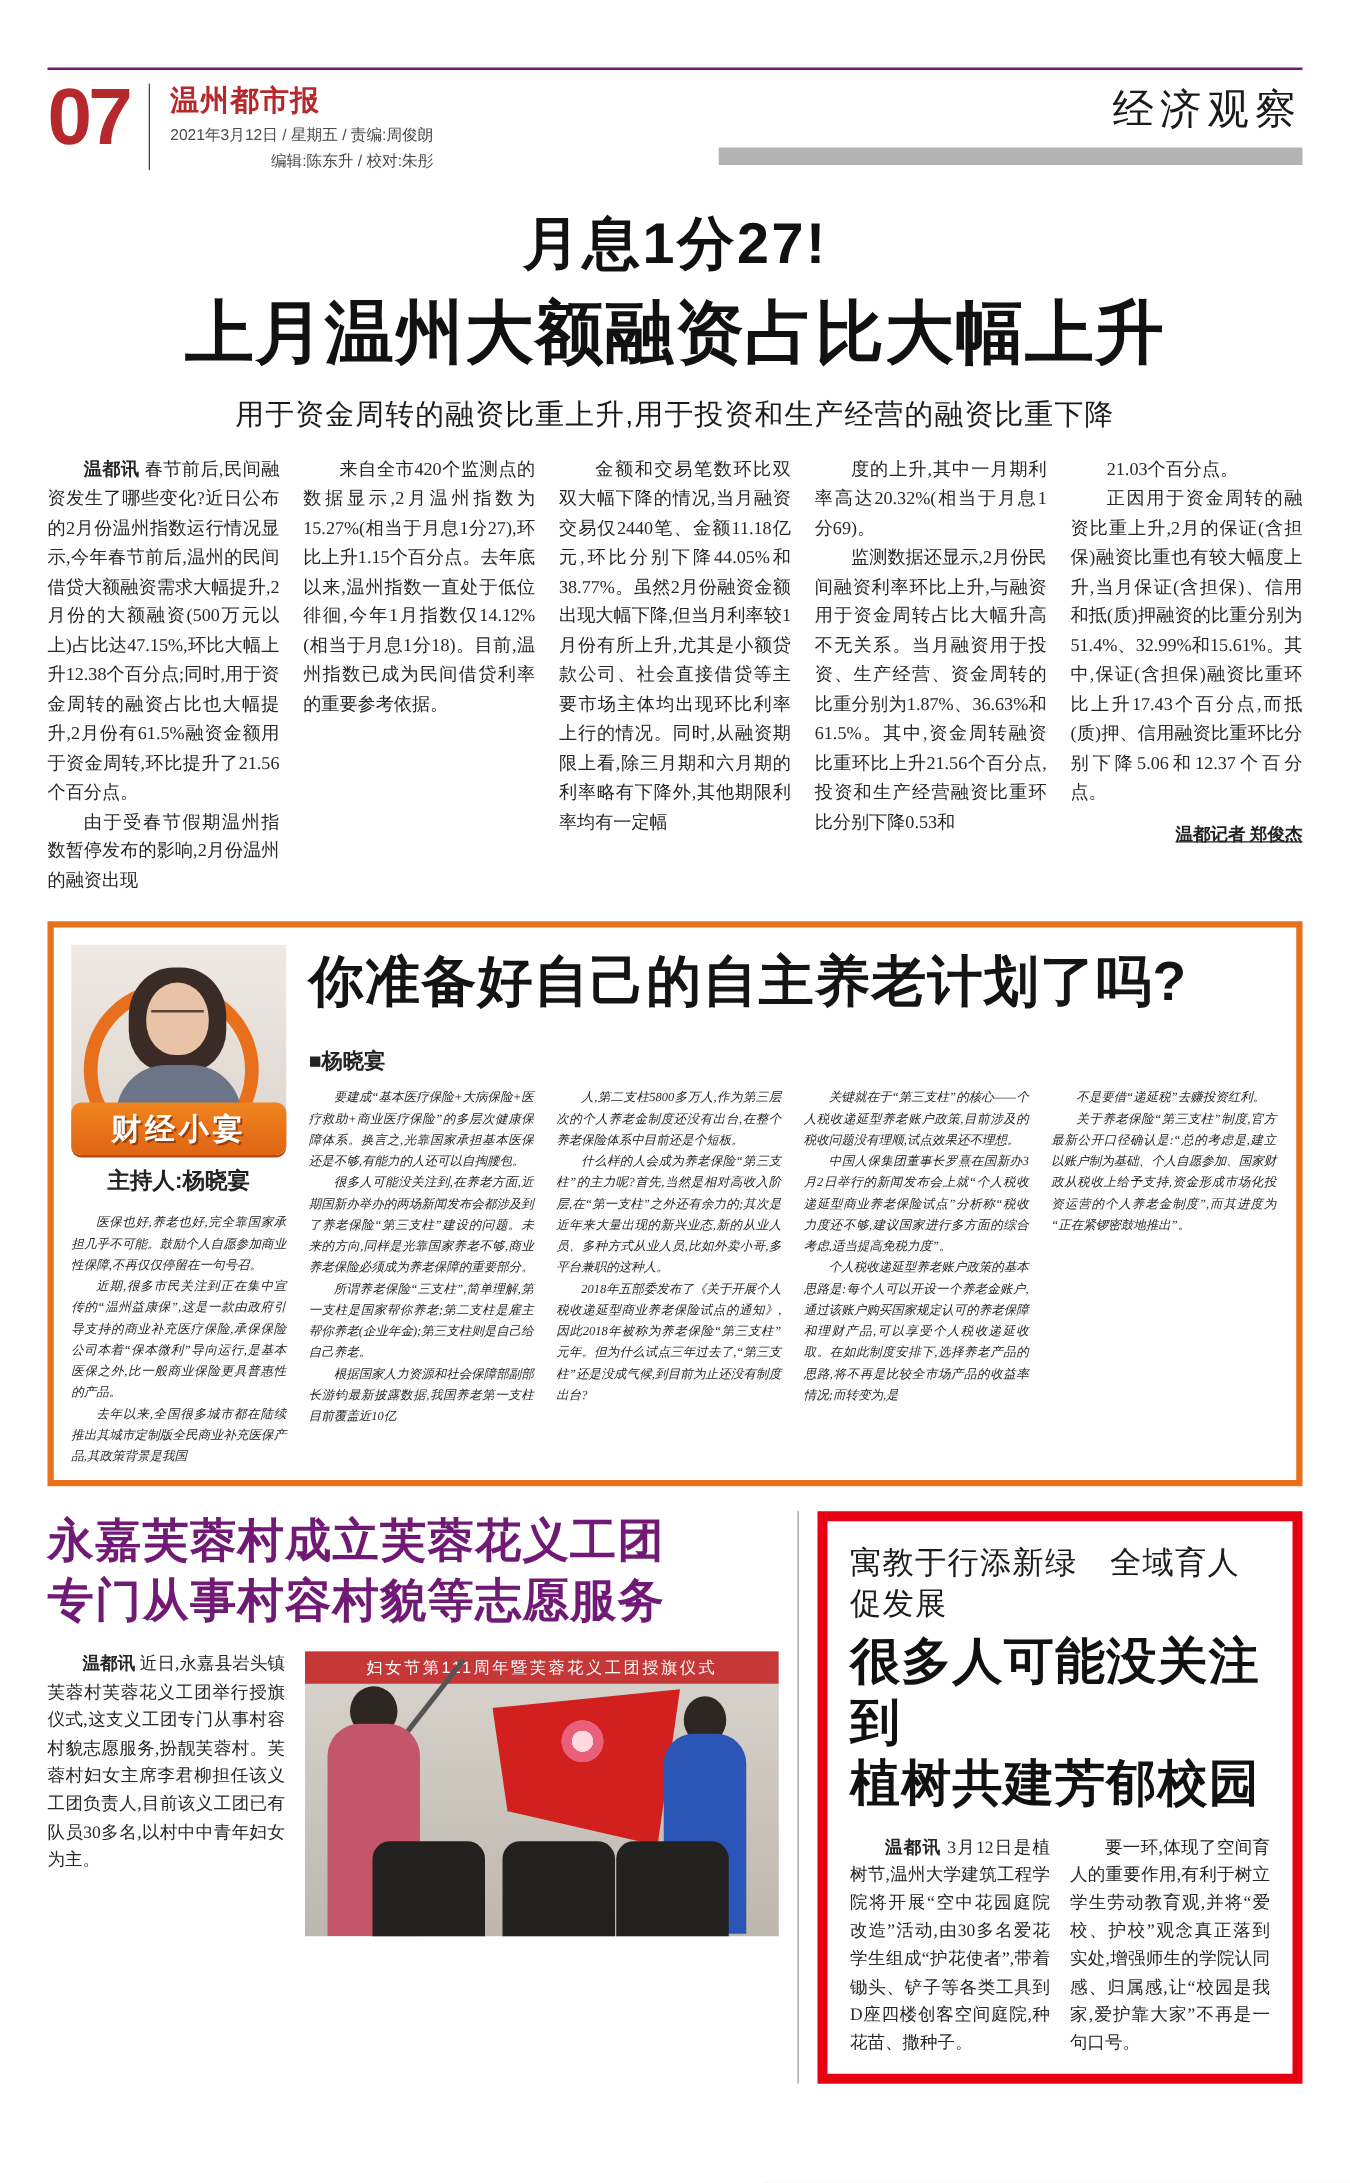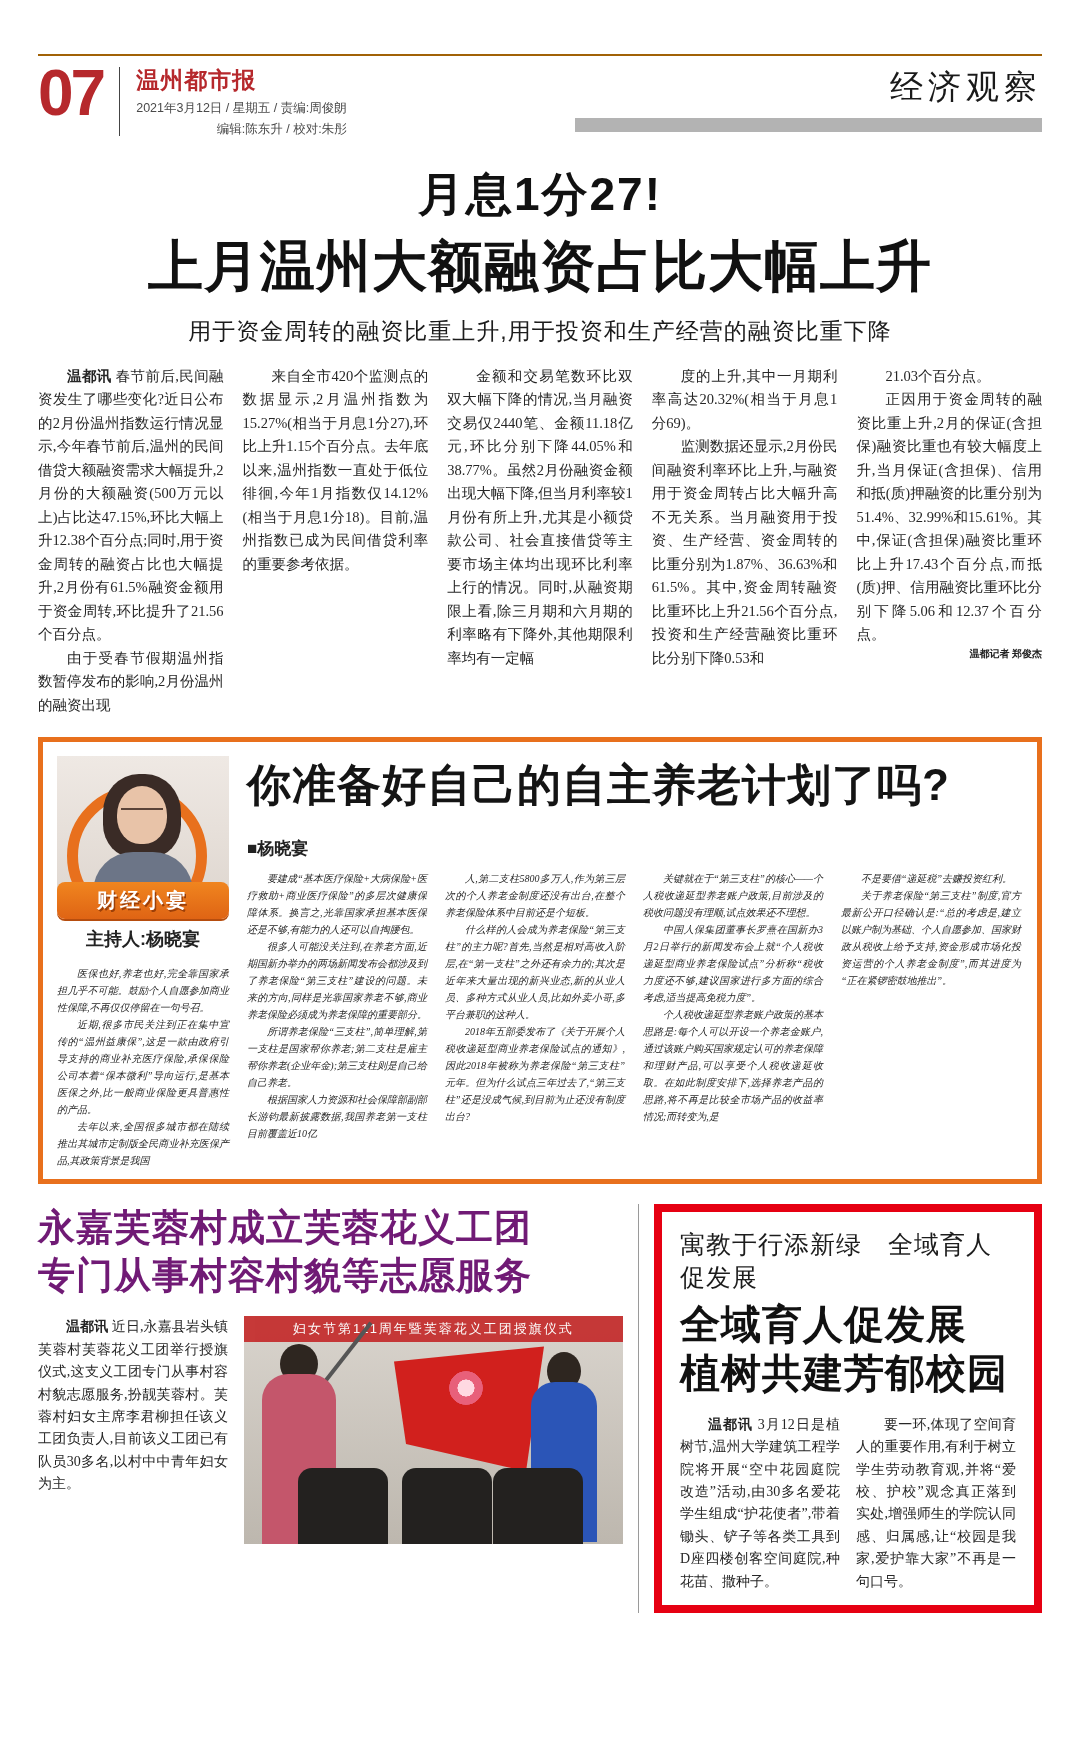--- a/index.html
+++ b/index.html
@@ -2,38 +2,38 @@
 <html lang="zh"><head>
 <meta charset="utf-8">
 <style>
   * { margin:0; padding:0; box-sizing:border-box; }
   html,body { background:#f2f2f0; }
   body { font-family:"Liberation Serif","DejaVu Serif",serif; color:#222; }
   .page { position:relative; width:1080px; height:1746px; margin:0 auto; background:#fff;
           padding:0 38px; overflow:hidden; }
 
   
-  .header { margin-top:54px; border-top:2px solid #a16207; padding-top:7px; position:relative; }
+  .header { margin-top:54px; border-top:2px solid #701a75; padding-top:7px; position:relative; }
   .header-row { display:flex; justify-content:space-between; align-items:flex-start; }
   .hdr-left { display:flex; align-items:stretch; }
   .page-no { font-family:"Liberation Sans","DejaVu Sans",sans-serif; font-weight:bold;
              font-size:64px; line-height:0.95; color:#b6282c; letter-spacing:-3px; }
   .hdr-div { width:1px; background:#444; margin:4px 16px 2px 16px; }
   .paper-info { padding-top:2px; }
   .paper-name { font-family:"Liberation Sans","DejaVu Sans",sans-serif; font-weight:bold;
                 font-size:23px; color:#b6282c; letter-spacing:1px; }
   .meta-line { font-family:"Liberation Sans","DejaVu Sans",sans-serif; font-size:12.5px;
                color:#4a4a4a; margin-top:4px;text-align:right; }
   .section-title { font-family:Liberation Sans, sans-serif; font-size:33px;
                    color:#1a1a1a; letter-spacing:5px; margin-top:2px; }
   .header-bar { position:absolute; right:0; top:62px; width:467px; height:14px; background:#b3b3b3; }
 
   
   .para { font-size:14.5px; line-height:1.62; text-indent:2em; text-align:justify; color:#262626; }
-  .byline { font-size:10px; font-weight:bold; text-align:right; margin-top:0; }
+  .byline { font-size:14px; font-weight:bold; text-align:right; margin-top:12px;text-decoration:underline; }
 
   
   .lead { margin-top:26px; text-align:center; }
   .lead-h1 { font-family:"Liberation Sans","DejaVu Sans",sans-serif; font-weight:bold;
              font-size:46px; color:#111; letter-spacing:2px; }
   .lead-h2 { font-family:"Liberation Sans","DejaVu Sans",sans-serif; font-weight:bold;
              font-size:55px; color:#111; letter-spacing:1px; margin-top:4px; }
   .lead-sub { font-family:"Liberation Sans","DejaVu Sans",sans-serif; font-size:23px;
               color:#1c1c1c; margin-top:12px; letter-spacing:1px; }
   .lead-body { display:flex; gap:19px; margin-top:18px; text-align:left; }
@@ -50,21 +50,21 @@
               background:#3a2b26; }
   .fin-face { position:absolute; left:60px; top:30px; width:50px; height:58px; border-radius:50% 50% 46% 46%;
               background:#e8c3a8; }
   .fin-glasses { position:absolute; left:64px; top:52px; width:42px; height:10px;
                  border-top:2px solid #5a4338; }
   .fin-body2 { position:absolute; left:36px; top:96px; width:100px; height:60px;
                border-radius:40px 40px 0 0; background:#6c7587; }
   .fin-ribbon { position:relative; margin-top:-26px; z-index:3; background:linear-gradient(#f0851f,#df6414);
                 border-radius:8px; padding:5px 4px; text-align:center; box-shadow:0 2px 0 #b64d0e; }
   .fin-ribbon span { font-family:"Liberation Sans","DejaVu Sans",sans-serif; font-weight:bold;
-                     font-size:20px; color:#fff; letter-spacing:3px;
+                     font-size:24px; color:#fff; letter-spacing:3px;
                      text-shadow:1.5px 1.5px 0 #9c3f08; }
   .fin-host { font-family:"Liberation Sans","DejaVu Sans",sans-serif; font-weight:bold;
               font-size:18px; text-align:center; margin-top:8px; color:#222; }
   .fin-intro { margin-top:14px; }
   .kai .para { font-style:italic; font-size:10px; line-height:1.7; }
   .fin-right { flex:1; min-width:0; }
   .fin-title { font-family:"Liberation Sans","DejaVu Sans",sans-serif; font-weight:bold;
                font-size:44px; color:#141414; letter-spacing:1px; }
   .fin-author { font-family:"Liberation Sans","DejaVu Sans",sans-serif; font-weight:bold;
                 font-size:17px; margin:22px 0 10px 0; }
@@ -236,21 +236,21 @@
 
         </div>
       </div>
     </div>
 
     <div class="divider-v"></div>
 
     <div class="uni-box">
       <div class="u-kicker">寓教于行添新绿　全域育人促发展</div>
       <div class="u-title">
-        <div>全域育人促发展</div>
+        <div>很多人可能没关注到</div>
         <div>植树共建芳郁校园</div>
       </div>
       <div class="u-cols">
         <div class="u-col">
             <p class="para"><b>温都讯</b> 3月12日是植树节,温州大学建筑工程学院将开展“空中花园庭院改造”活动,由30多名爱花学生组成“护花使者”,带着锄头、铲子等各类工具到D座四楼创客空间庭院,种花苗、撒种子。</p>
           </div>
         <div class="u-col">
           <div>
               <p class="para">要一环,体现了空间育人的重要作用,有利于树立学生劳动教育观,并将“爱校、护校”观念真正落到实处,增强师生的学院认同感、归属感,让“校园是我家,爱护靠大家”不再是一句口号。</p>
             </div>

